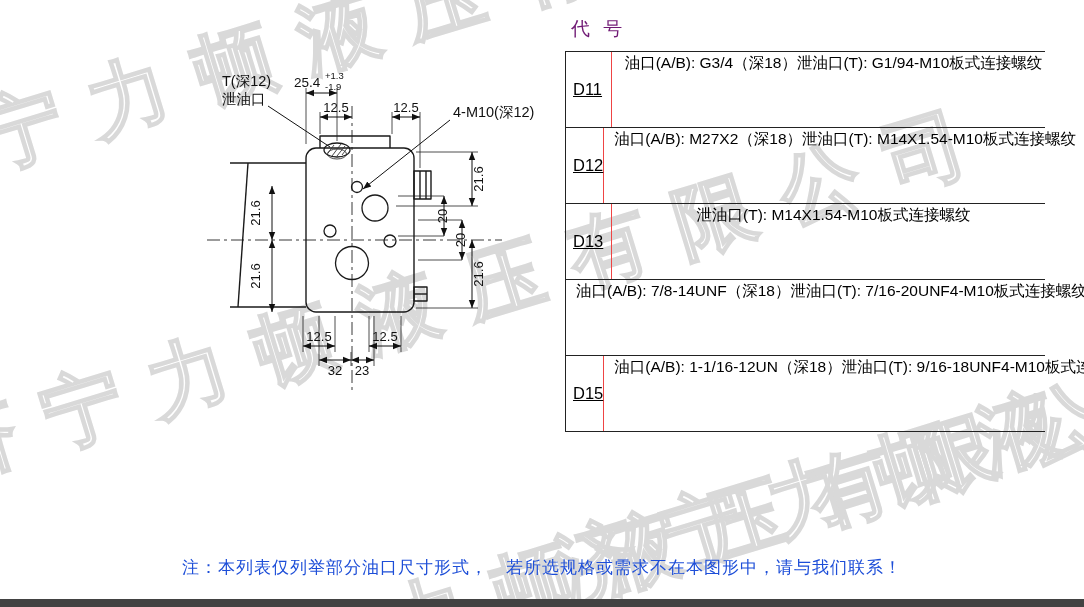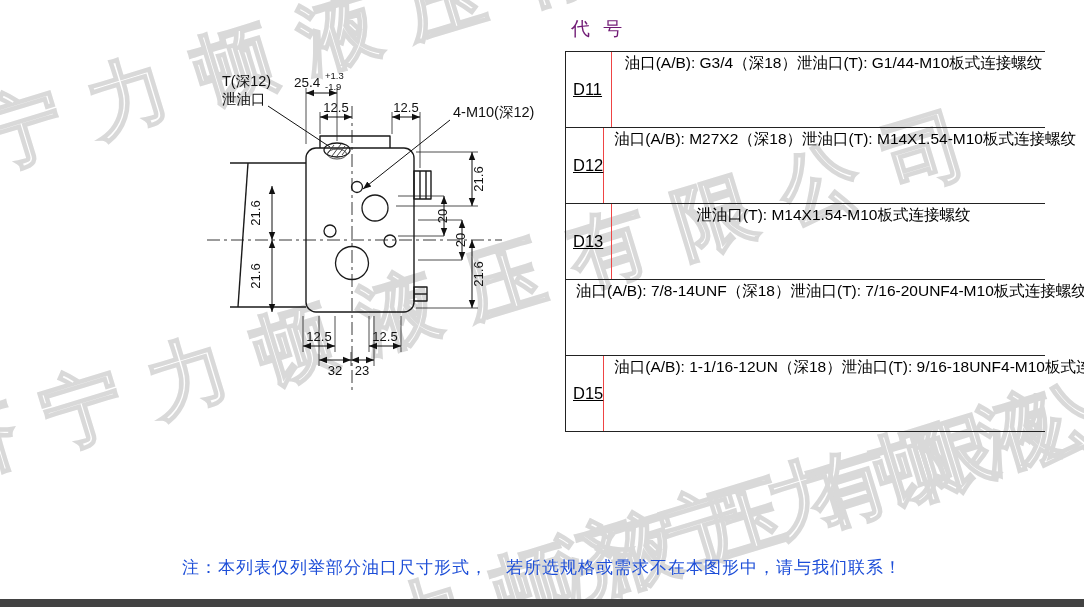--- a/index.html
+++ b/index.html
@@ -160,21 +160,21 @@
   </svg>
 
   <div class="spec-table">
     <div class="spec-header">代 号</div>
     <div class="spec-grid">
 
       <div class="spec-row">
         <div class="spec-code">D11</div>
         <div class="spec-lines">
           <div class="spec-line">油口(A/B): G3/4（深18）</div>
-          <div class="spec-line">泄油口(T): G1/4</div>
+          <div class="spec-line">泄油口(T): G1/9</div>
           <div class="spec-line">4-M10板式连接螺纹</div>
         </div>
       </div>
 
       <div class="spec-row">
         <div class="spec-code">D12</div>
         <div class="spec-lines">
           <div class="spec-line">油口(A/B): M27X2（深18）</div>
           <div class="spec-line">泄油口(T): M14X1.5</div>
           <div class="spec-line">4-M10板式连接螺纹</div>

